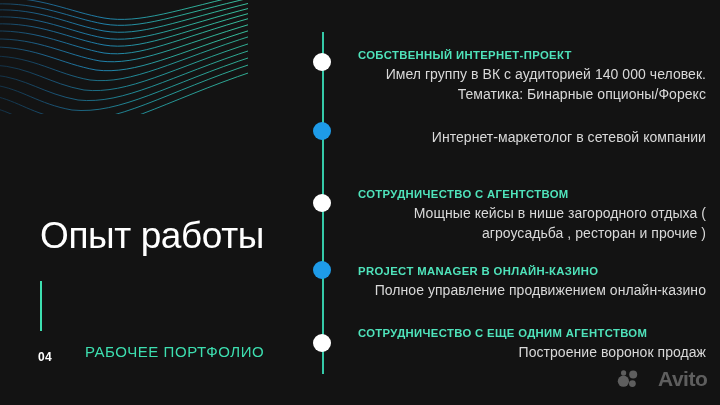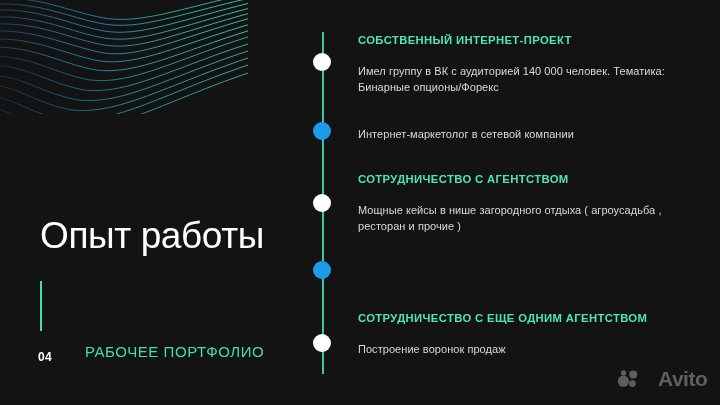--- a/index.html
+++ b/index.html
@@ -52,30 +52,30 @@
     background:#35c9a8;
   }
   .timeline-dot {
     position:absolute; left:313px;
     width:18px; height:18px; border-radius:50%;
   }
   .timeline-dot.white { background:#ffffff; }
   .timeline-dot.blue  { background:#1e9be8; }
 
   
-  #entries { position:absolute; left:358px; top:0; width:348px; height:379px; }
+  #entries { position:absolute; left:358px; top:15px; width:348px; height:379px; }
   .entry { position:absolute; left:0; width:348px; }
   .entry-title {
     font-size:11.3px; font-weight:700; letter-spacing:0.35px;
     color:#4fe3bb; line-height:1.28;
   }
   .entry-desc {
-    margin-top:17px;
-    font-size:11px; font-weight:400; letter-spacing:0.05px;
-    color:#d9d9d9; line-height:1.42;
+    margin-top:3px;
+    font-size:14px; font-weight:400; letter-spacing:0.05px;
+    color:#d9d9d9; line-height:1.42;text-align:right;
   }
 
   
   #watermark {
     position:absolute; left:617px; top:368px;
     display:flex; align-items:center; gap:20px;
     opacity:0.5;
   }
   #watermark-mark { display:block; }
   #watermark-text {
@@ -143,20 +143,24 @@
         <div class="entry-title">СОБСТВЕННЫЙ ИНТЕРНЕТ-ПРОЕКТ</div>
         <div class="entry-desc">Имел группу в ВК с аудиторией 140 000 человек. Тематика: Бинарные опционы/Форекс</div>
       </div>
       <div class="entry" style="top: 110px;">
         <div class="entry-desc">Интернет-маркетолог в сетевой компании</div>
       </div>
       <div class="entry" style="top: 172px;">
         <div class="entry-title">СОТРУДНИЧЕСТВО С АГЕНТСТВОМ</div>
         <div class="entry-desc">Мощные кейсы в нише загородного отдыха ( агроусадьба , ресторан и прочие )</div>
       </div>
+      <div class="entry" style="top: 249px;">
+        <div class="entry-title">PROJECT MANAGER В ОНЛАЙН-КАЗИНО</div>
+        <div class="entry-desc">Полное управление продвижением онлайн-казино</div>
+      </div>
       <div class="entry" style="top: 311px;">
         <div class="entry-title">СОТРУДНИЧЕСТВО С ЕЩЕ ОДНИМ АГЕНТСТВОМ</div>
         <div class="entry-desc">Построение воронок продаж</div>
       </div>
     </div>
 
   <div id="watermark">
     <svg id="watermark-mark" width="21" height="18" viewBox="0 0 21 18">
       <circle cx="6.4" cy="11.2" r="5.6" fill="#a8a8a8"></circle>
       <circle cx="16.2" cy="4.6" r="4.0" fill="#a8a8a8"></circle>

